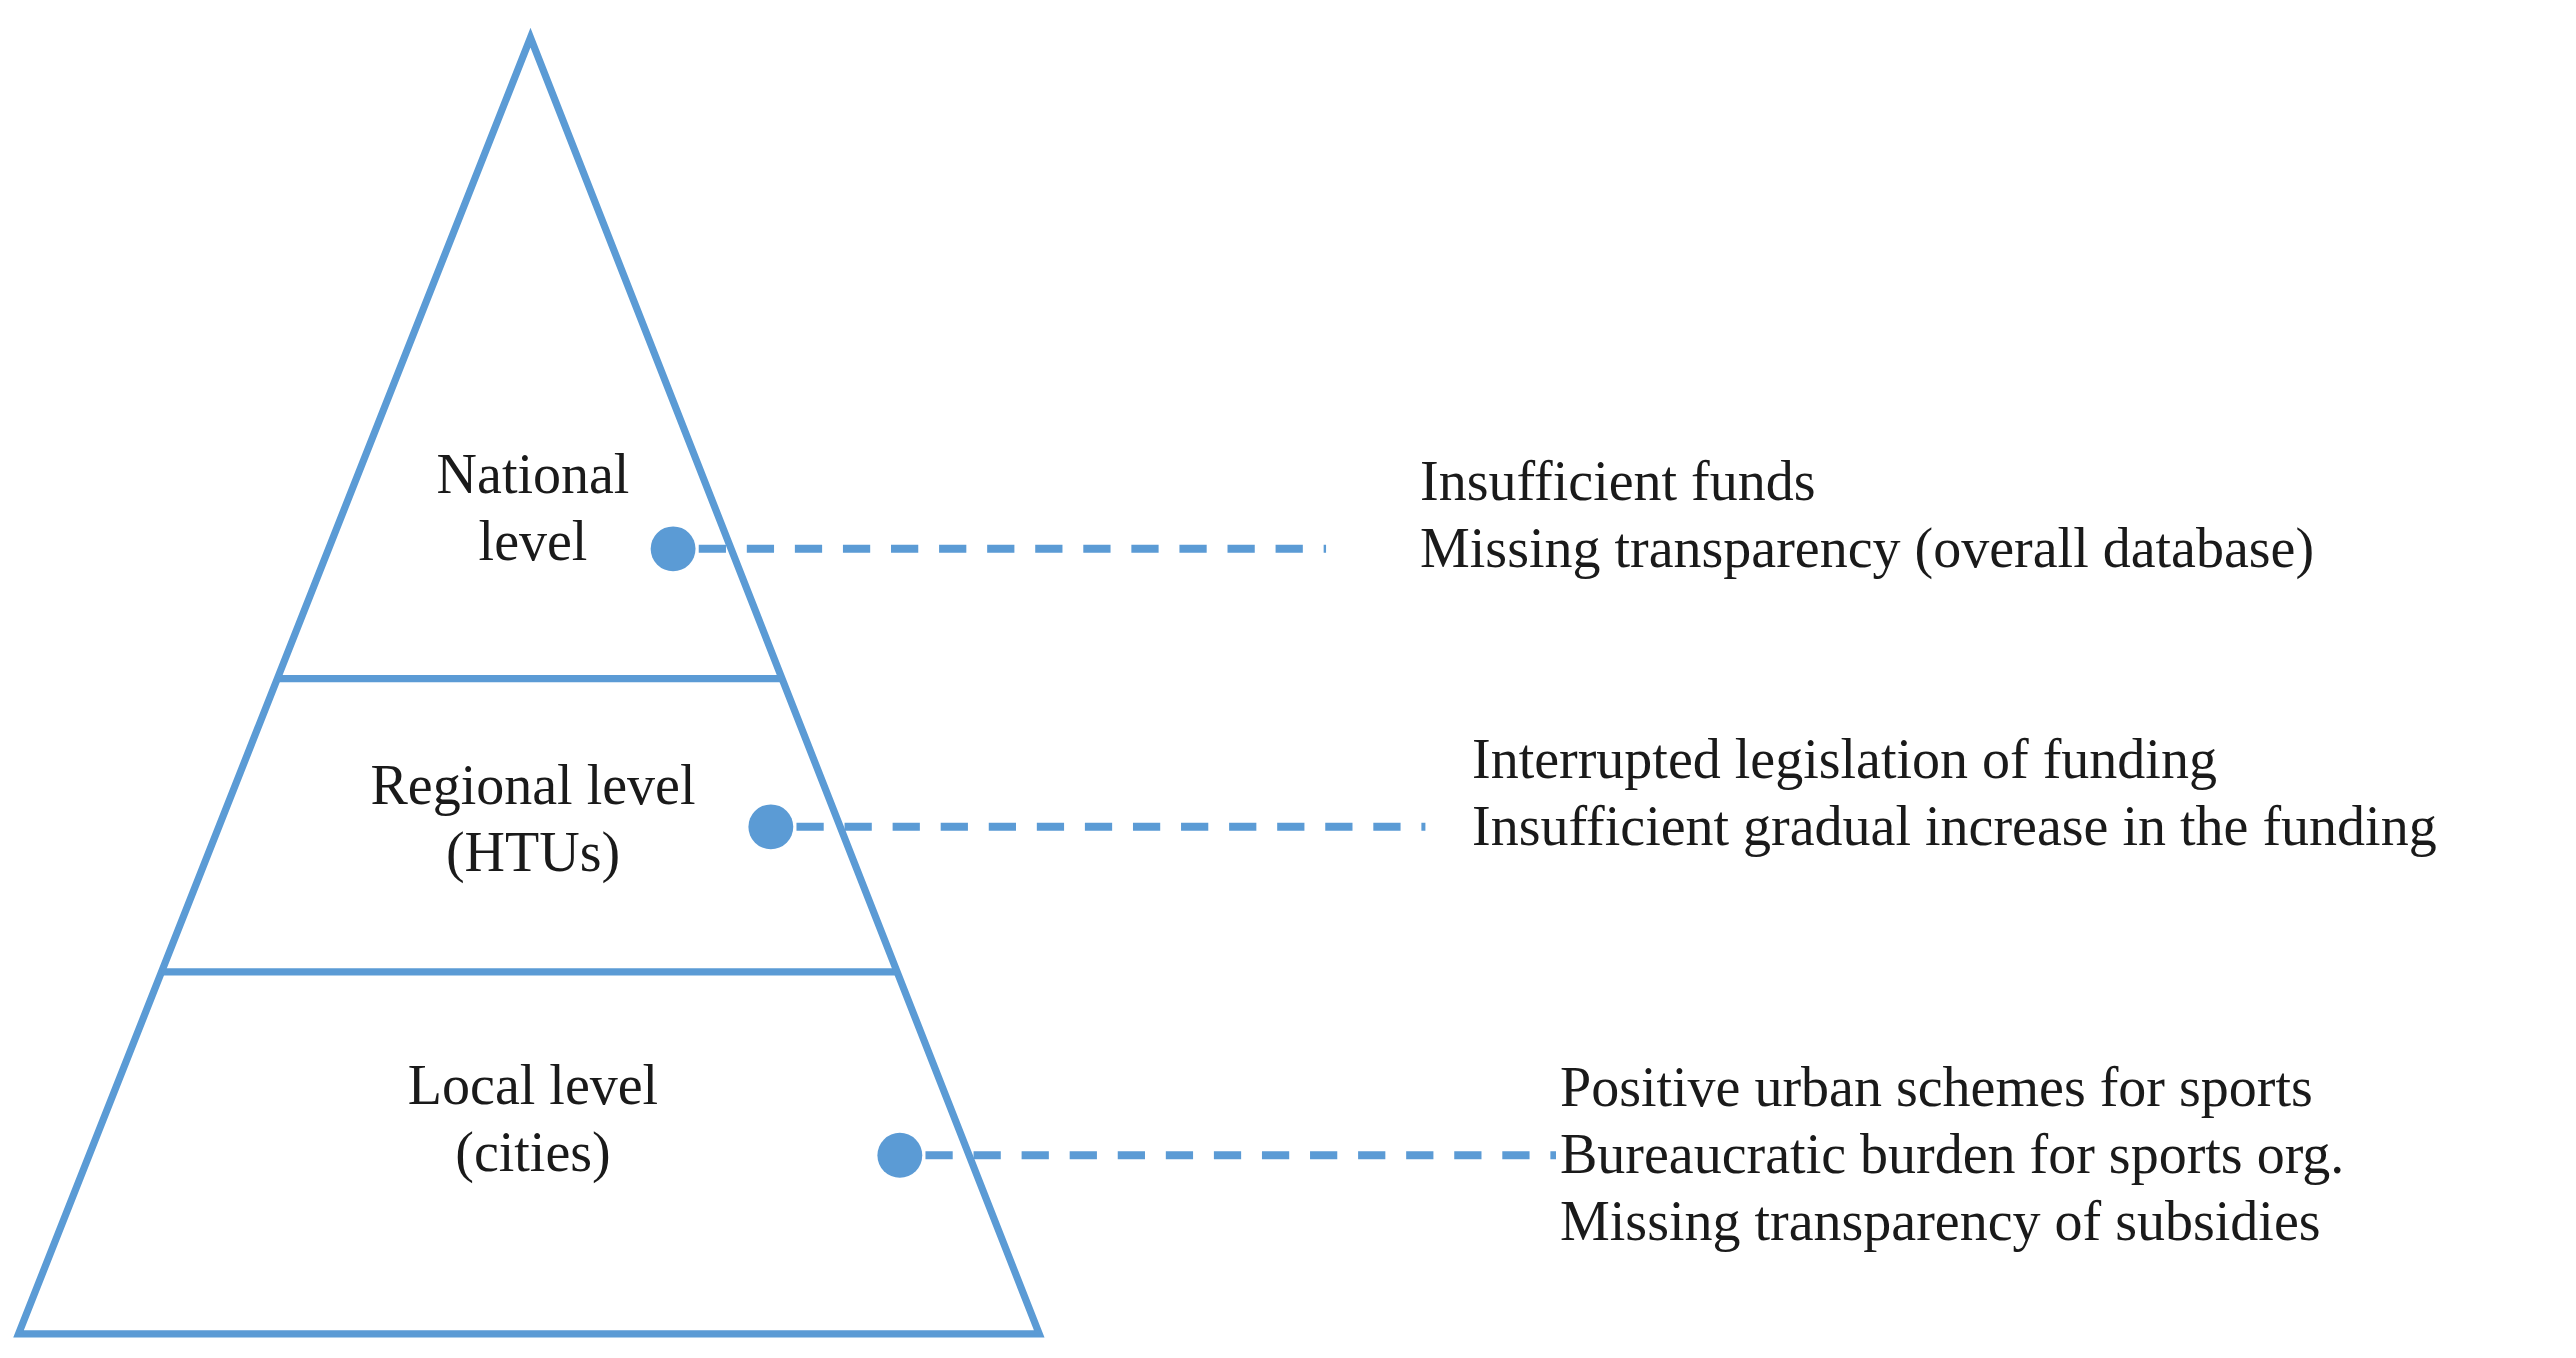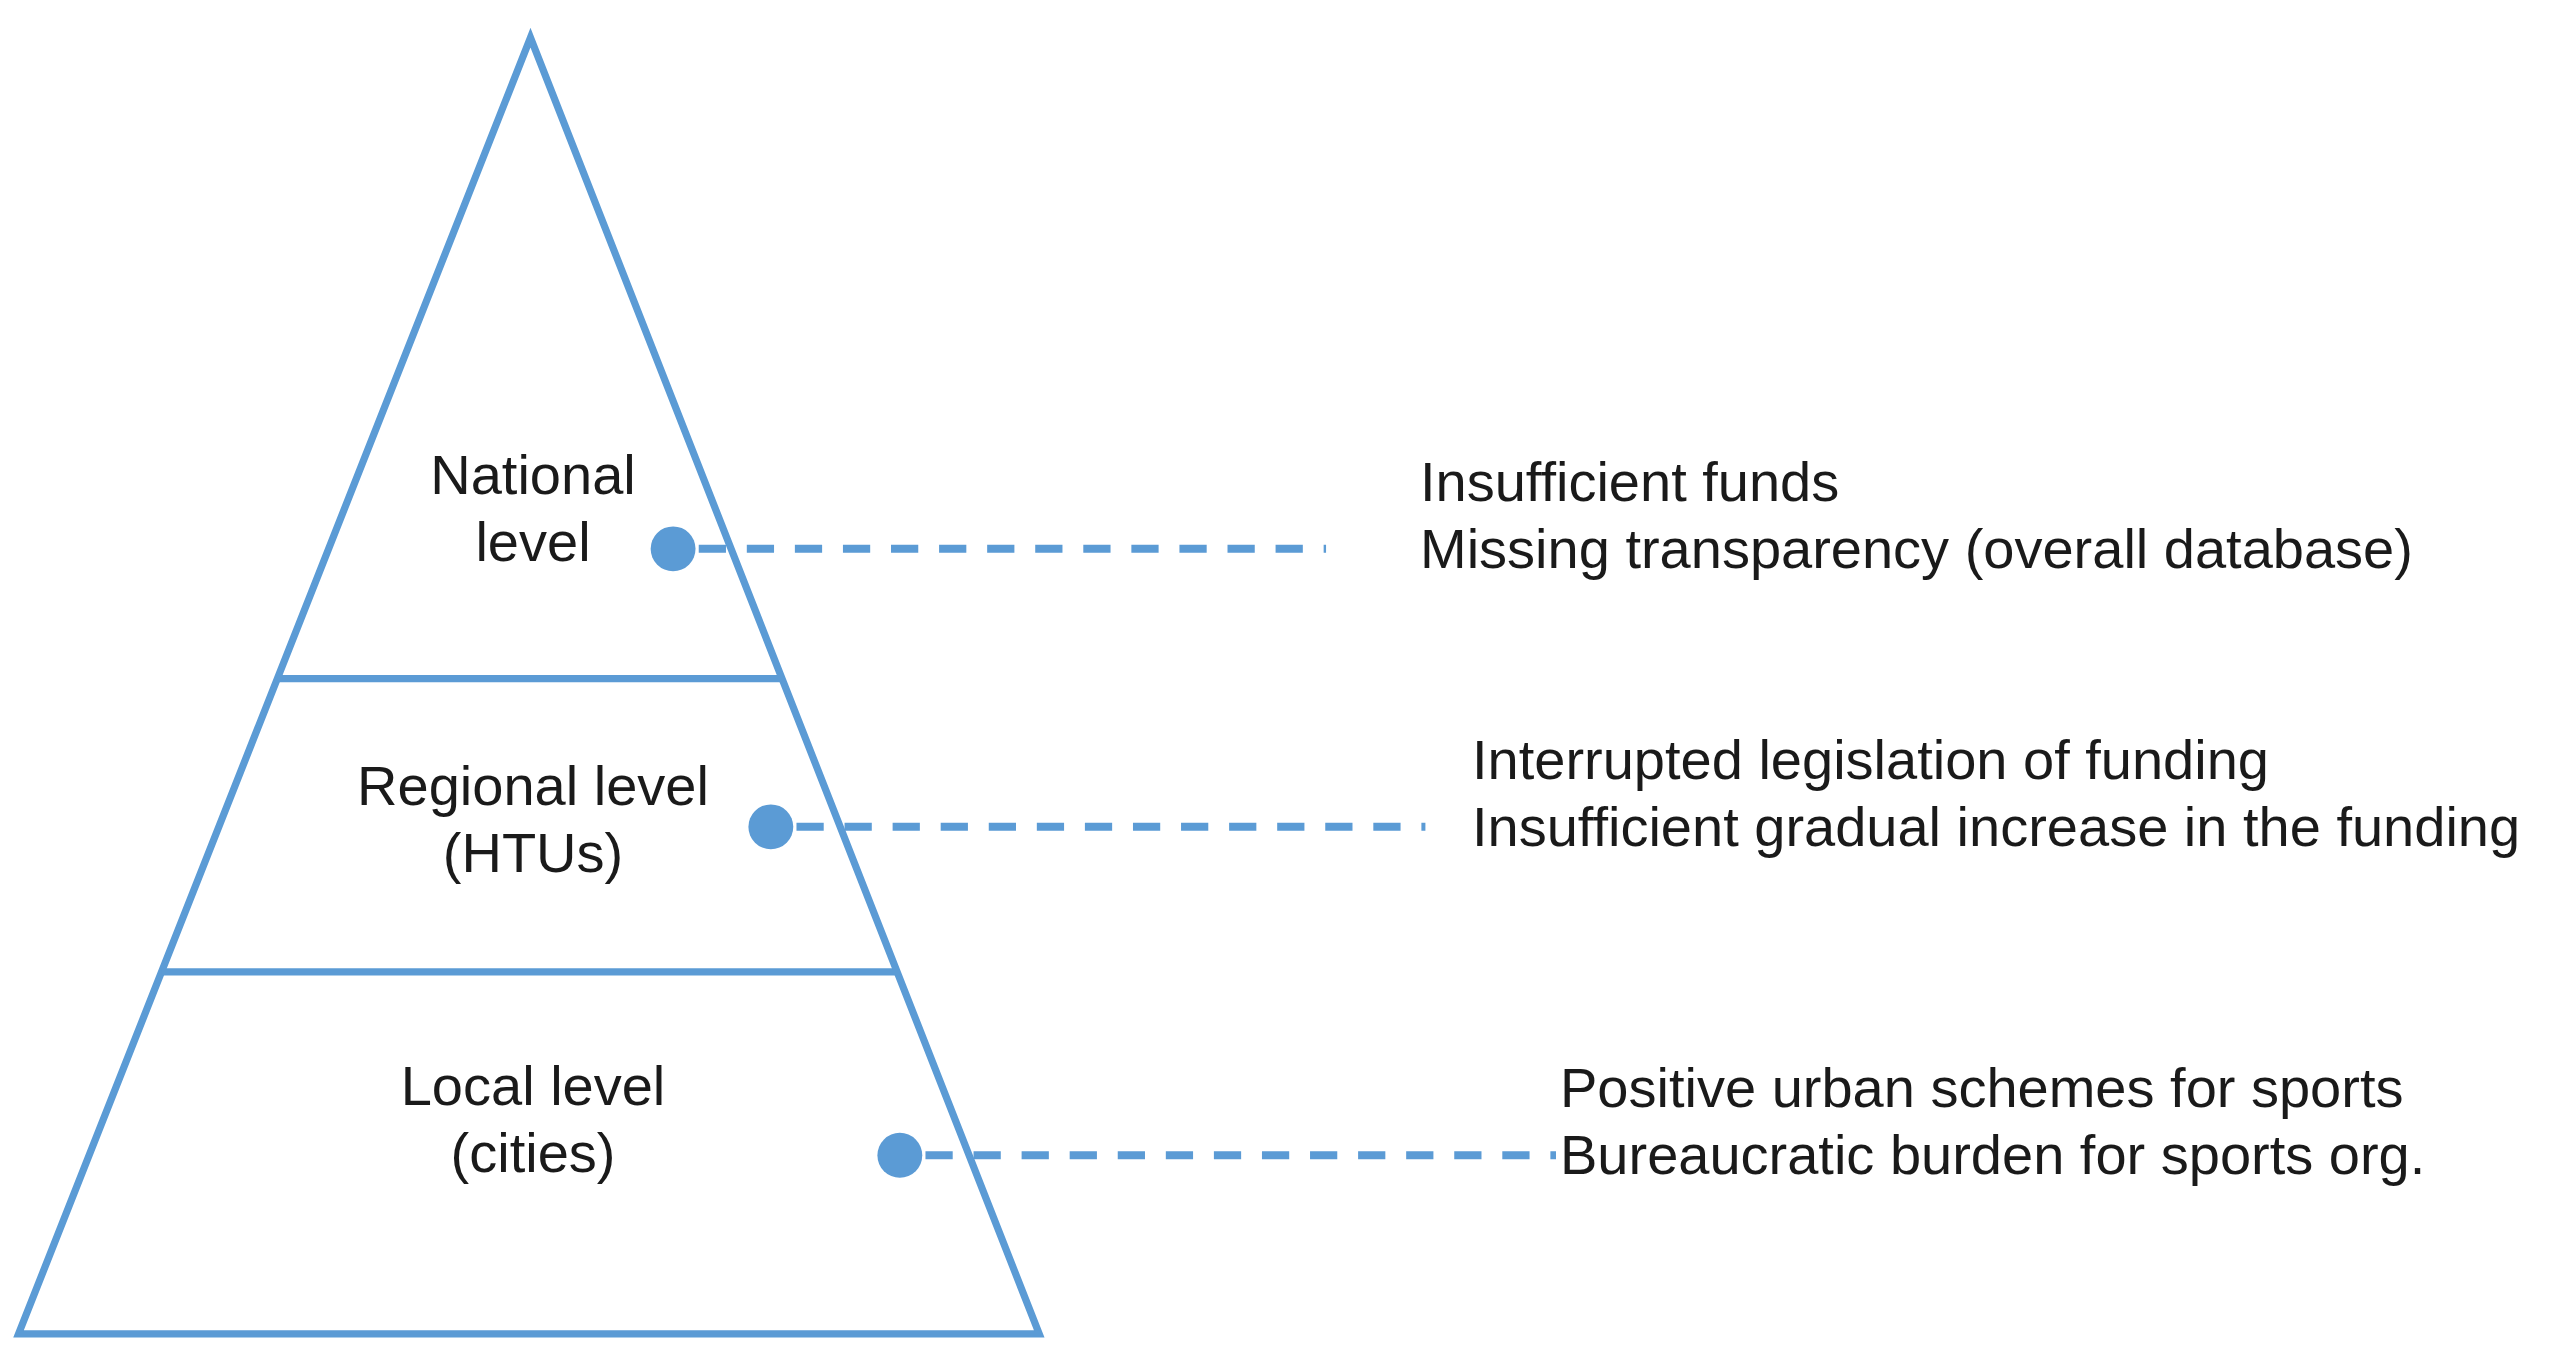--- a/index.html
+++ b/index.html
@@ -11,21 +11,21 @@
     margin:0;
     padding:0;
     background:var(--bg);
   }
   .stage{
     position:relative;
     width:2576px;
     height:1358px;
     background:var(--bg);
     overflow:hidden;
-    font-family:Liberation Sans, sans-serif;
+    font-family:Liberation Serif, serif;
     color:var(--text);
   }
   .pyramid-svg{
     position:absolute;
     left:0; top:0;
     width:2576px;
     height:1358px;
     display:block;
   }
   .outline{
@@ -108,16 +108,17 @@
     <div>Insufficient funds</div>
     <div>Missing transparency (overall database)</div>
   </div>
   <div class="annotation regional">
     <div>Interrupted legislation of funding</div>
     <div>Insufficient gradual increase in the funding</div>
   </div>
   <div class="annotation local">
     <div>Positive urban schemes for sports</div>
     <div>Bureaucratic burden for sports org.</div>
+    <div>Missing transparency of subsidies</div>
   </div>
 
 </div>
 
 
 </body></html>

